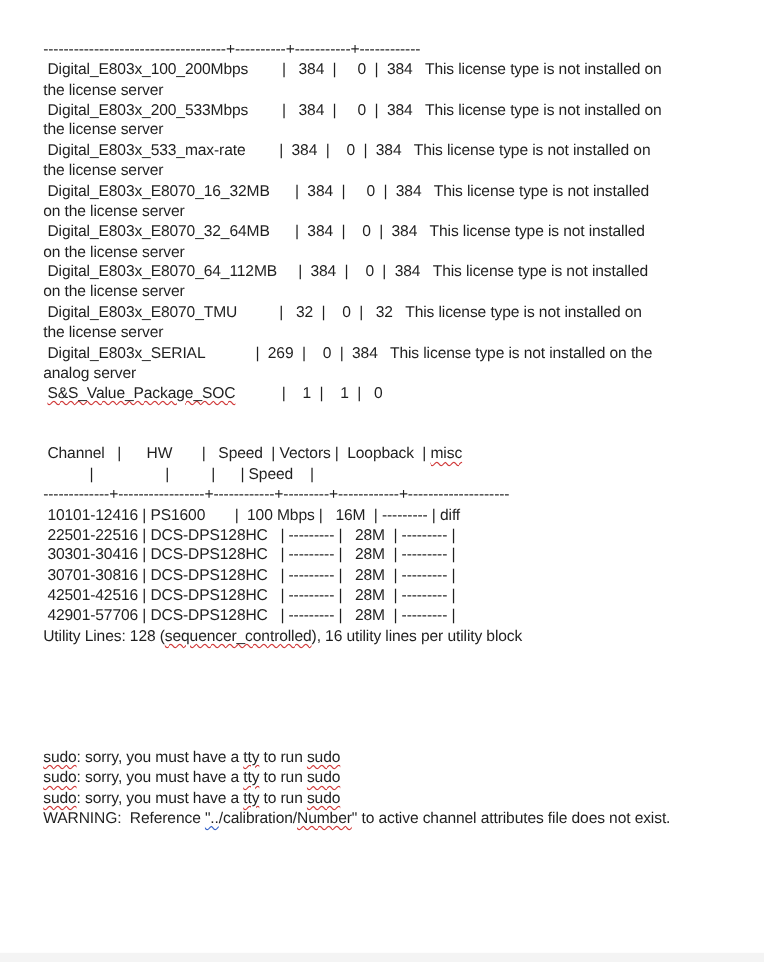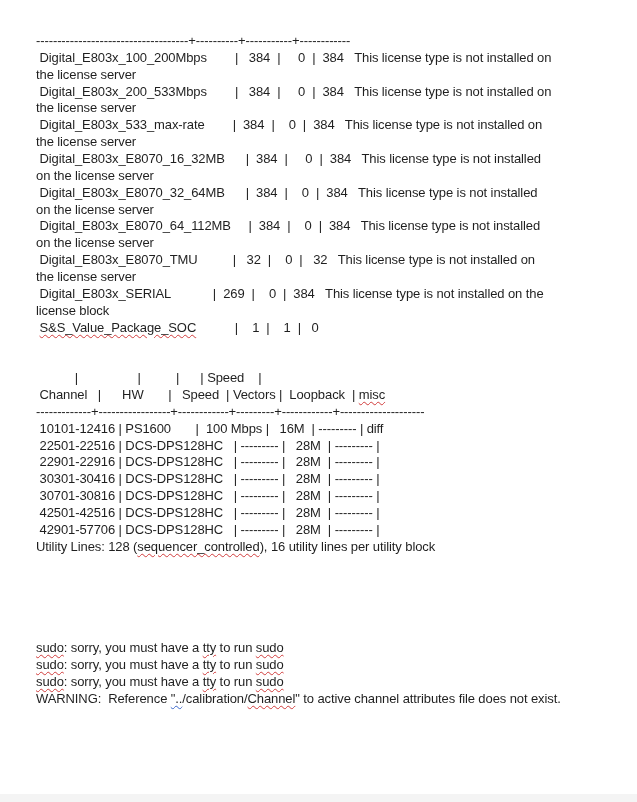--- a/index.html
+++ b/index.html
@@ -69,39 +69,38 @@
       <div class="line"><span>the license server</span></div>
       <div class="line"><span> Digital_E803x_E8070_16_32MB      |  384  |     0  |  384   This license type is not installed</span></div>
       <div class="line"><span>on the license server</span></div>
       <div class="line"><span> Digital_E803x_E8070_32_64MB      |  384  |    0  |  384   This license type is not installed</span></div>
       <div class="line"><span>on the license server</span></div>
       <div class="line"><span> Digital_E803x_E8070_64_112MB     |  384  |    0  |  384   This license type is not installed</span></div>
       <div class="line"><span>on the license server</span></div>
       <div class="line"><span> Digital_E803x_E8070_TMU          |   32  |    0  |   32   This license type is not installed on</span></div>
       <div class="line"><span>the license server</span></div>
       <div class="line"><span> Digital_E803x_SERIAL            |  269  |    0  |  384   This license type is not installed on the</span></div>
-      <div class="line"><span>license block</span></div>
+      <div class="line"><span>analog server</span></div>
       <div class="line"><span> </span><span class="sp-red">S&amp;S_Value_Package_SOC</span><span>           |    1  |    1  |   0</span></div>
       <div class="line">&nbsp;</div>
       <div class="line">&nbsp;</div>
+      <div class="line"><span> Channel   |      HW       |   Speed  | Vectors |  Loopback  | </span><span class="sp-red">misc</span></div>
       <div class="line"><span>           |                 |          |      | Speed    |</span></div>
-      <div class="line"><span> Channel   |      HW       |   Speed  | Vectors |  Loopback  | </span><span class="sp-red">misc</span></div>
       <div class="line"><span>-------------+-----------------+------------+---------+------------+--------------------</span></div>
       <div class="line"><span> 10101-12416 | PS1600       |  100 Mbps |   16M  | --------- | diff</span></div>
       <div class="line"><span> 22501-22516 | DCS-DPS128HC   | --------- |   28M  | --------- |</span></div>
-      <div class="line"><span> 22901-22916 | DCS-DPS128HC   | --------- |   28M  | --------- |</span></div>
       <div class="line"><span> 30301-30416 | DCS-DPS128HC   | --------- |   28M  | --------- |</span></div>
       <div class="line"><span> 30701-30816 | DCS-DPS128HC   | --------- |   28M  | --------- |</span></div>
       <div class="line"><span> 42501-42516 | DCS-DPS128HC   | --------- |   28M  | --------- |</span></div>
       <div class="line"><span> 42901-57706 | DCS-DPS128HC   | --------- |   28M  | --------- |</span></div>
       <div class="line"><span>Utility Lines: 128 (</span><span class="sp-red">sequencer_controlled</span><span>), 16 utility lines per utility block</span></div>
       <div class="line">&nbsp;</div>
       <div class="line">&nbsp;</div>
       <div class="line">&nbsp;</div>
       <div class="line">&nbsp;</div>
       <div class="line">&nbsp;</div>
       <div class="line"><span class="sp-red">sudo</span><span>: sorry, you must have a </span><span class="sp-red">tty</span><span> to run </span><span class="sp-red">sudo</span></div>
       <div class="line"><span class="sp-red">sudo</span><span>: sorry, you must have a </span><span class="sp-red">tty</span><span> to run </span><span class="sp-red">sudo</span></div>
       <div class="line"><span class="sp-red">sudo</span><span>: sorry, you must have a </span><span class="sp-red">tty</span><span> to run </span><span class="sp-red">sudo</span></div>
-      <div class="line"><span>WARNING:  Reference </span><span class="sp-blue">"..</span><span>/calibration/</span><span class="sp-red">Channel</span><span>" to active channel attributes file does not exist.</span></div>
+      <div class="line"><span>WARNING:  Reference </span><span class="sp-blue">"..</span><span>/calibration/</span><span class="sp-red">Number</span><span>" to active channel attributes file does not exist.</span></div>
     </div>
   <div class="page-edge"></div>
 </div>
 
 </body></html>

